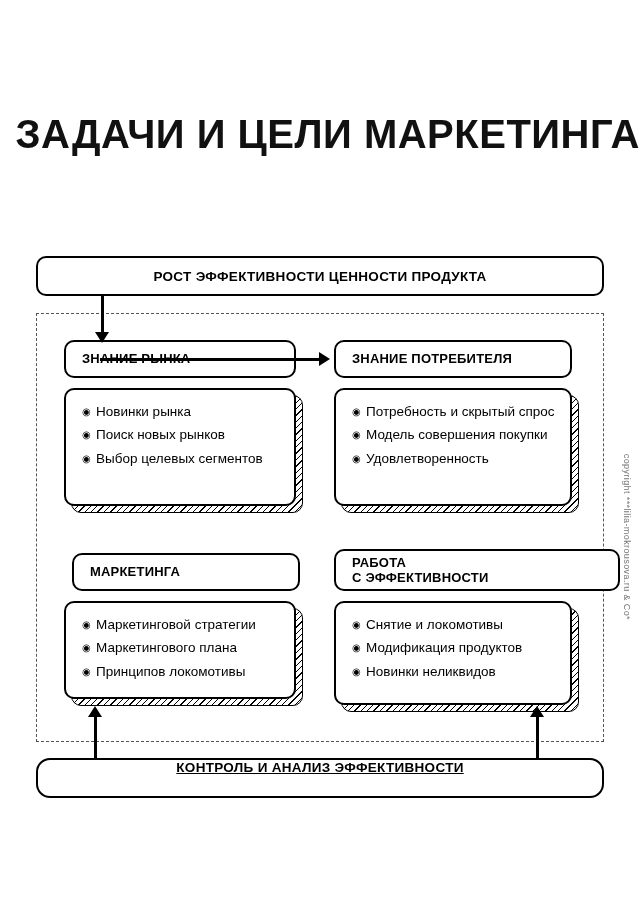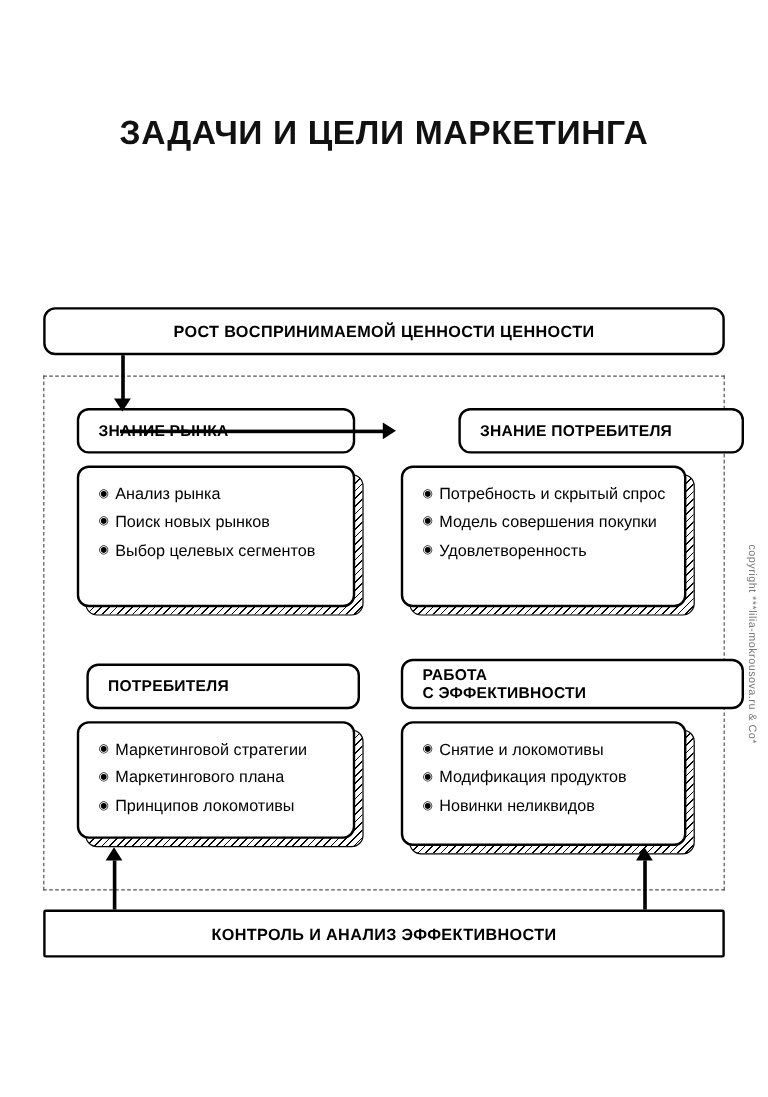--- a/index.html
+++ b/index.html
@@ -13,24 +13,24 @@
     position: relative;
     font-family: "Liberation Sans", sans-serif;
     color: #000000;
     overflow: hidden;
   }
 
   
   .page-title {
     position: absolute;
     left: 0;
-    top: 95px;
+    top: 112px;
     width: 640px;
-    text-align: center;
-    font-size: 28px;
+    text-align: right;
+    font-size: 40px;
     font-weight: bold;
     letter-spacing: 0.5px;
     color: #111111;
   }
 
   
   .top-bar {
     position: absolute;
     left: 36px;
     top: 256px;
@@ -61,28 +61,28 @@
 
   
   .bottom-bar {
     position: absolute;
     left: 36px;
     top: 758px;
     width: 568px;
     height: 40px;
     box-sizing: border-box;
     border: 2.5px solid #000;
-    border-radius: 2px;
+    border-radius: 14px;
     background: #fff;
     display: flex;
-    align-items: center;
     justify-content: center;
     font-size: 13.5px;
     font-weight: bold;
     letter-spacing: 0.3px;
+    text-decoration: underline;
   }
 
   
   .hdr-box {
     position: absolute;
     box-sizing: border-box;
     border: 2.5px solid #000;
     border-radius: 10px;
     background: #fff;
     display: flex;
@@ -188,21 +188,21 @@
     transform-origin: right top;
     white-space: nowrap;
   }
 </style>
 </head>
 <body>
 
 <div class="page-title">ЗАДАЧИ И ЦЕЛИ МАРКЕТИНГА</div>
 
 <div class="top-bar">
-  <span>РОСТ ВОСПРИНИМАЕМОЙ ЦЕННОСТИ ЦЕННОСТИ</span>
+  <span>РОСТ ЭФФЕКТИВНОСТИ ЦЕННОСТИ ПРОДУКТА</span>
 </div>
 
 <div class="dashed-region"></div>
 
 <div class="arrow" style="left:95px; top:296px; width:14px; height:48px;">
   <div class="shaft" style="left:5.5px; top:0; width:3px; height:38px;"></div>
   <div class="head head-down" style="left:0; top:36px;"></div>
 </div>
 
 <div class="arrow" style="left:100px; top:352px; width:230px; height:14px;">
@@ -213,34 +213,34 @@
 <div class="hdr-box" style="left:64px; top:340px; width:232px; height:38px;">
   <div class="hdr-lines">
     <div>ЗНАНИЕ РЫНКА</div>
   </div>
 </div>
 <div class="body-wrap" style="left:64px; top:388px; width:232px; height:118px;">
   <div class="hatch"></div>
   <div class="body-box">
     <div class="bullet-row">
       <span class="bullet-mark">◉</span>
-      <span class="bullet-text">Анализ рынка</span>
+      <span class="bullet-text">Новинки рынка</span>
     </div>
     <div class="bullet-row">
       <span class="bullet-mark">◉</span>
       <span class="bullet-text">Поиск новых рынков</span>
     </div>
     <div class="bullet-row">
       <span class="bullet-mark">◉</span>
       <span class="bullet-text">Выбор целевых сегментов</span>
     </div>
   </div>
 </div>
 
-<div class="hdr-box" style="left:334px; top:340px; width:238px; height:38px;margin-left:48px;">
+<div class="hdr-box" style="left:334px; top:340px; width:238px; height:38px;">
   <div class="hdr-lines">
     <div>ЗНАНИЕ ПОТРЕБИТЕЛЯ</div>
   </div>
 </div>
 <div class="body-wrap" style="left:334px; top:388px; width:238px; height:118px;">
   <div class="hatch"></div>
   <div class="body-box">
     <div class="bullet-row">
       <span class="bullet-mark">◉</span>
       <span class="bullet-text">Потребность и скрытый спрос</span>
@@ -251,21 +251,21 @@
     </div>
     <div class="bullet-row">
       <span class="bullet-mark">◉</span>
       <span class="bullet-text">Удовлетворенность</span>
     </div>
   </div>
 </div>
 
 <div class="hdr-box" style="left:72px; top:553px; width:228px; height:38px;">
   <div class="hdr-lines">
-    <div>ПОТРЕБИТЕЛЯ</div>
+    <div>МАРКЕТИНГА</div>
   </div>
 </div>
 <div class="body-wrap" style="left:64px; top:601px; width:232px; height:98px;">
   <div class="hatch"></div>
   <div class="body-box">
     <div class="bullet-row">
       <span class="bullet-mark">◉</span>
       <span class="bullet-text">Маркетинговой стратегии</span>
     </div>
     <div class="bullet-row">

